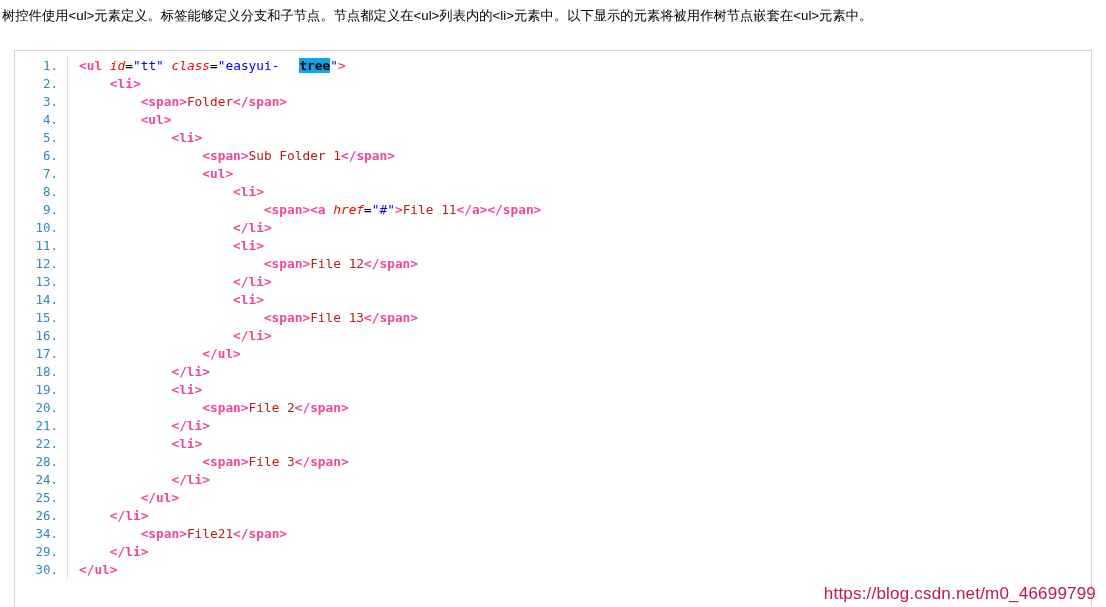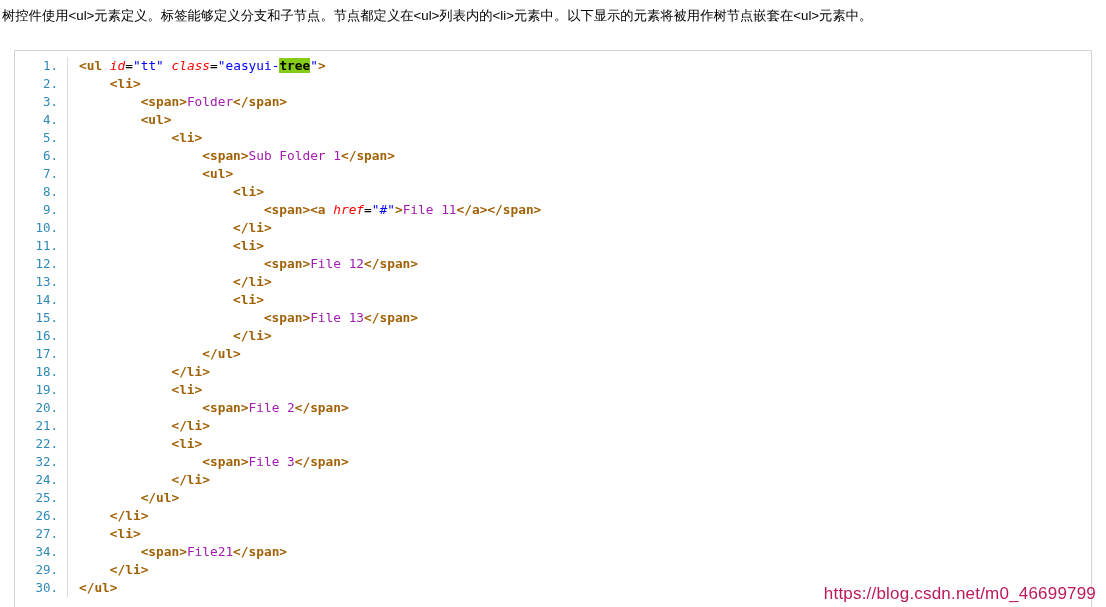--- a/index.html
+++ b/index.html
@@ -63,26 +63,26 @@
     padding: 0 0 0 11px;
     font-family: "DejaVu Sans Mono", "Liberation Mono", monospace;
     font-size: 12.8px;
     line-height: 18px;
     vertical-align: top;
     white-space: pre;
     color: #000000;
   }
 
   
-  .tok-tag   { color: #a16207; font-weight: bold; }
+  .tok-tag   { color: #ec4899; font-weight: bold; }
   .tok-attr  { color: #ff0000; font-style: italic; }
   .tok-val   { color: #0000ff; }
   .tok-eq    { color: #000000; }
-  .tok-text  { color: #a21caf; font-weight: normal; }
-  .tok-hl    { background: #84cc16; color: #000000; font-weight: bold; }
+  .tok-text  { color: #b91c1c; font-weight: normal; }
+  .tok-hl    { background: #0ea5e9; color: #000000; font-weight: bold; margin-left: 20px; }
 
   #watermark {
     position: absolute;
     right: 10px;
     bottom: 3px;
     font-family: "Liberation Sans", "DejaVu Sans", sans-serif;
     font-size: 17px;
     color: #be185d;
     white-space: nowrap;
     user-select: none;
@@ -179,38 +179,34 @@
         </tr>
         <tr>
           <td class="gutter-cell">21.</td>
           <td class="code-cell">            <span class="tok-tag">&lt;/li&gt;</span></td>
         </tr>
         <tr>
           <td class="gutter-cell">22.</td>
           <td class="code-cell">            <span class="tok-tag">&lt;li&gt;</span></td>
         </tr>
         <tr>
-          <td class="gutter-cell">32.</td>
+          <td class="gutter-cell">28.</td>
           <td class="code-cell">                <span class="tok-tag">&lt;span&gt;</span><span class="tok-text">File 3</span><span class="tok-tag">&lt;/span&gt;</span></td>
         </tr>
         <tr>
           <td class="gutter-cell">24.</td>
           <td class="code-cell">            <span class="tok-tag">&lt;/li&gt;</span></td>
         </tr>
         <tr>
           <td class="gutter-cell">25.</td>
           <td class="code-cell">        <span class="tok-tag">&lt;/ul&gt;</span></td>
         </tr>
         <tr>
           <td class="gutter-cell">26.</td>
           <td class="code-cell">    <span class="tok-tag">&lt;/li&gt;</span></td>
-        </tr>
-        <tr>
-          <td class="gutter-cell">27.</td>
-          <td class="code-cell">    <span class="tok-tag">&lt;li&gt;</span></td>
         </tr>
         <tr>
           <td class="gutter-cell">34.</td>
           <td class="code-cell">        <span class="tok-tag">&lt;span&gt;</span><span class="tok-text">File21</span><span class="tok-tag">&lt;/span&gt;</span></td>
         </tr>
         <tr>
           <td class="gutter-cell">29.</td>
           <td class="code-cell">    <span class="tok-tag">&lt;/li&gt;</span></td>
         </tr>
         <tr>

